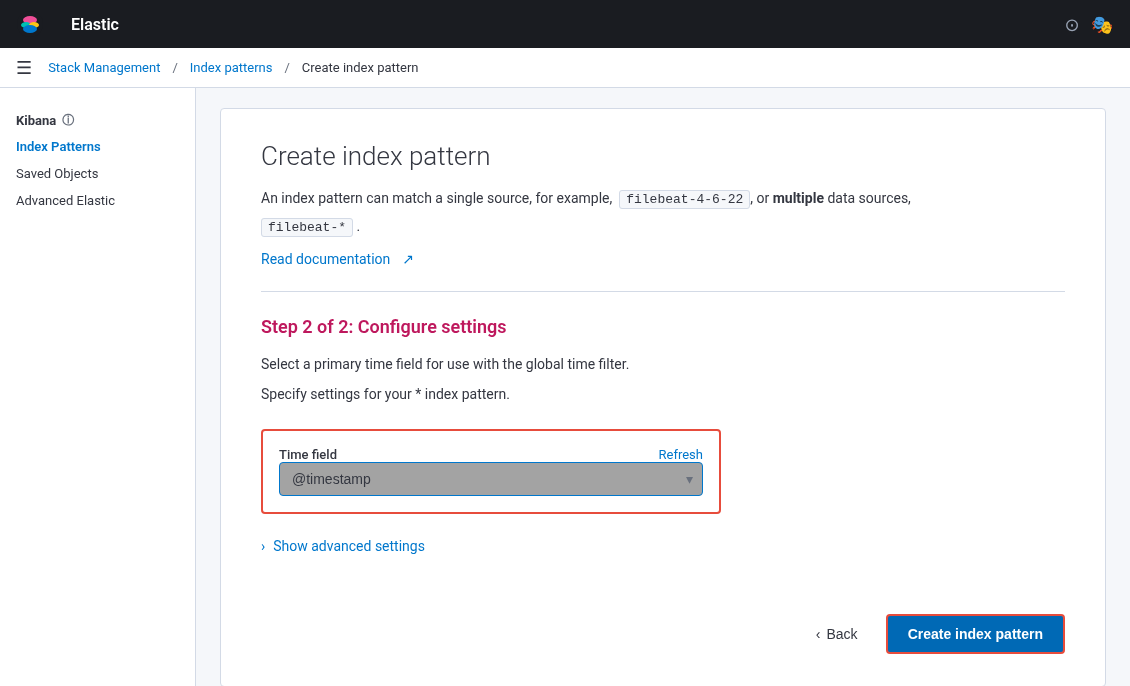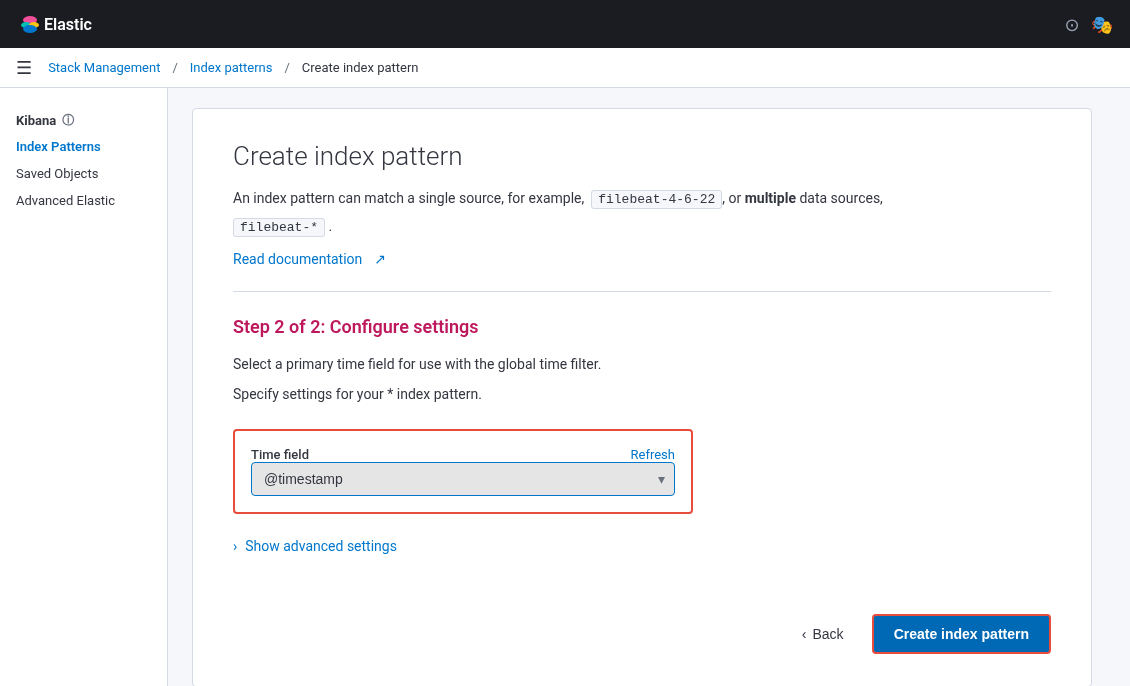--- a/index.html
+++ b/index.html
@@ -7,21 +7,21 @@
 
     
     .top-bar {
       background: #1a1c21;
       height: 48px;
       display: flex;
       align-items: center;
       padding: 0 16px;
       justify-content: space-between;
     }
-    .top-bar-left { display: flex; align-items: center; gap: 0; }
+    .top-bar-left { display: flex; align-items: center; gap: 27px; }
     .elastic-logo { width: 28px; height: 28px; }
     .top-bar-title { color: #fff; font-size: 16px; font-weight: 600; }
     .top-bar-right { display: flex; align-items: center; gap: 12px; }
     .top-bar-icon { color: #98a2b3; font-size: 18px; cursor: pointer; }
 
     
     .secondary-nav {
       background: #fff;
       border-bottom: 1px solid #d3dae6;
       height: 40px;
@@ -34,21 +34,21 @@
     .breadcrumb-item { color: #69707d; font-size: 13px; }
     .breadcrumb-item.link { color: #0077cc; cursor: pointer; }
     .breadcrumb-separator { color: #69707d; font-size: 13px; margin: 0 4px; }
     .breadcrumb-item.current { color: #343741; font-size: 13px; }
 
     
     .layout { display: flex; height: calc(100vh - 88px); }
 
     
     .sidebar {
-      width: 168px;
+      width: 196px;
       background: #fff;
       border-right: 1px solid #d3dae6;
       padding: 16px 0;
       flex-shrink: 0;
     }
     .sidebar-section-title {
       padding: 8px 16px 4px;
       font-size: 13px;
       font-weight: 700;
       color: #343741;
@@ -153,21 +153,21 @@
       position: relative;
       display: block;
     }
     .time-field-select {
       width: 100%;
       padding: 8px 36px 8px 12px;
       border: 1px solid #0077cc;
       border-radius: 4px;
       font-size: 14px;
       color: #343741;
-      background: #e5e5e5;
+      background: #a3a3a3;
       appearance: none;
       cursor: pointer;
       outline: none;
     }
     .select-chevron {
       position: absolute;
       right: 10px;
       top: 50%;
       transform: translateY(-50%);
       pointer-events: none;

